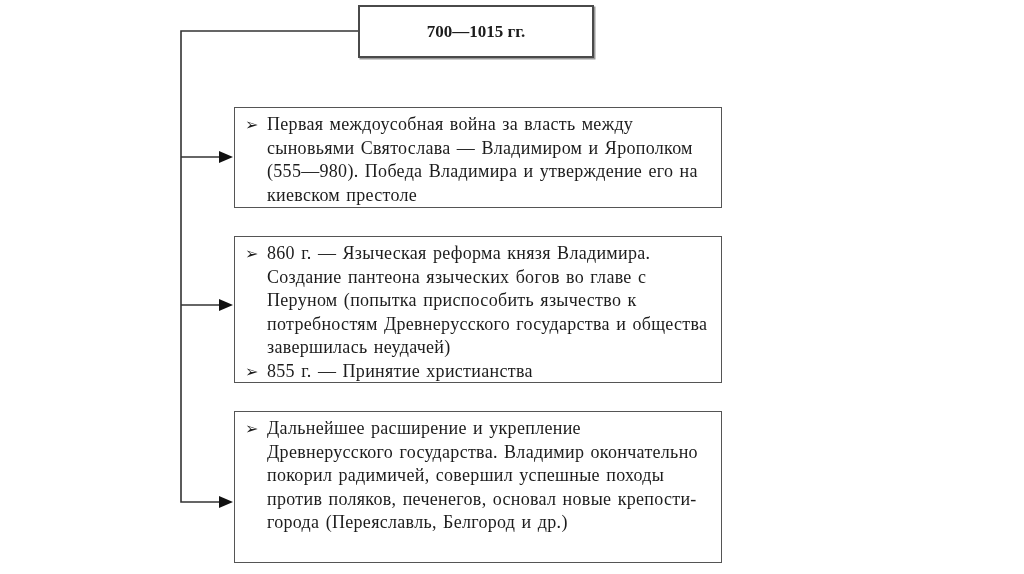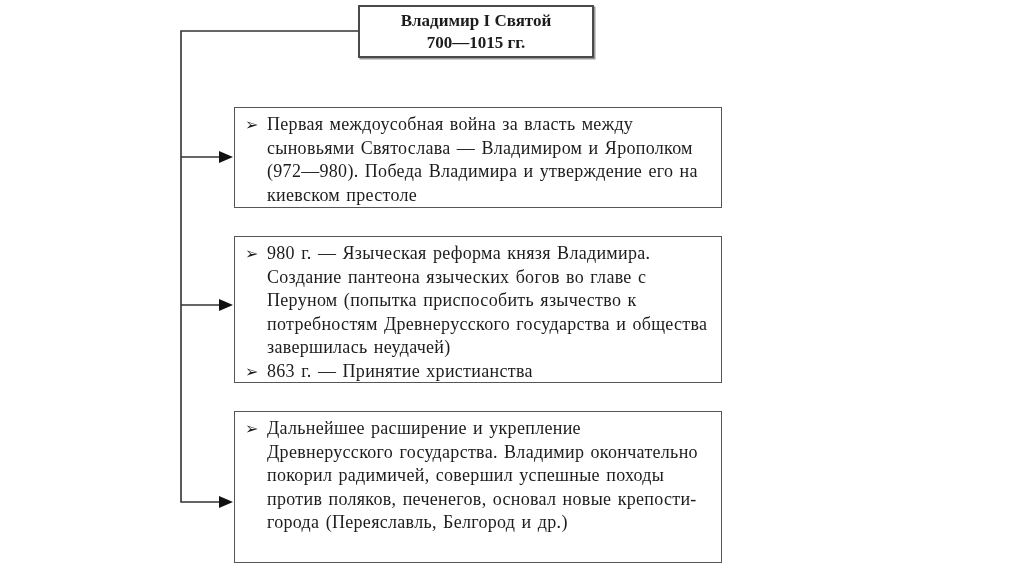--- a/index.html
+++ b/index.html
@@ -56,39 +56,38 @@
   <svg class="connector-svg" width="1024" height="574" viewBox="0 0 1024 574">
     <path d="M 358 31 H 181 V 502 H 221" stroke="#333333" stroke-width="1.6" fill="none"></path>
     <path d="M 181 157 H 221" stroke="#333333" stroke-width="1.6" fill="none"></path>
     <path d="M 181 305 H 221" stroke="#333333" stroke-width="1.6" fill="none"></path>
     <polygon points="219,151 233,157 219,163" fill="#111111"></polygon>
     <polygon points="219,299 233,305 219,311" fill="#111111"></polygon>
     <polygon points="219,496 233,502 219,508" fill="#111111"></polygon>
   </svg>
 
   <div class="box title-box">
-    <div>Владимир I Святой</div>
     <div>700—1015 гг.</div>
   </div>
 
   <div class="box info-box" id="info-box-1">
     <div class="list-item">
       <span class="bullet">➢</span>
-      <span class="item-text">Первая междоусобная война за власть между сыновьями Святослава — Владимиром и Ярополком (972—980). Победа Владимира и утверждение его на киевском престоле</span>
+      <span class="item-text">Первая междоусобная война за власть между сыновьями Святослава — Владимиром и Ярополком (555—980). Победа Владимира и утверждение его на киевском престоле</span>
     </div>
   </div>
 
   <div class="box info-box" id="info-box-2">
     <div class="list-item">
       <span class="bullet">➢</span>
-      <span class="item-text">980 г. — Языческая реформа князя Владимира. Создание пантеона языческих богов во главе с Перуном (попытка приспособить язычество к потребностям Древнерусского государства и общества завершилась неудачей)</span>
+      <span class="item-text">860 г. — Языческая реформа князя Владимира. Создание пантеона языческих богов во главе с Перуном (попытка приспособить язычество к потребностям Древнерусского государства и общества завершилась неудачей)</span>
     </div>
     <div class="list-item">
       <span class="bullet">➢</span>
-      <span class="item-text">863 г. — Принятие христианства</span>
+      <span class="item-text">855 г. — Принятие христианства</span>
     </div>
   </div>
 
   <div class="box info-box" id="info-box-3">
     <div class="list-item">
       <span class="bullet">➢</span>
       <span class="item-text">Дальнейшее расширение и укрепление Древнерусского государства. Владимир окончательно покорил радимичей, совершил успешные походы против поляков, печенегов, основал новые крепости-города (Переяславль, Белгород и др.)</span>
     </div>
   </div>
 

